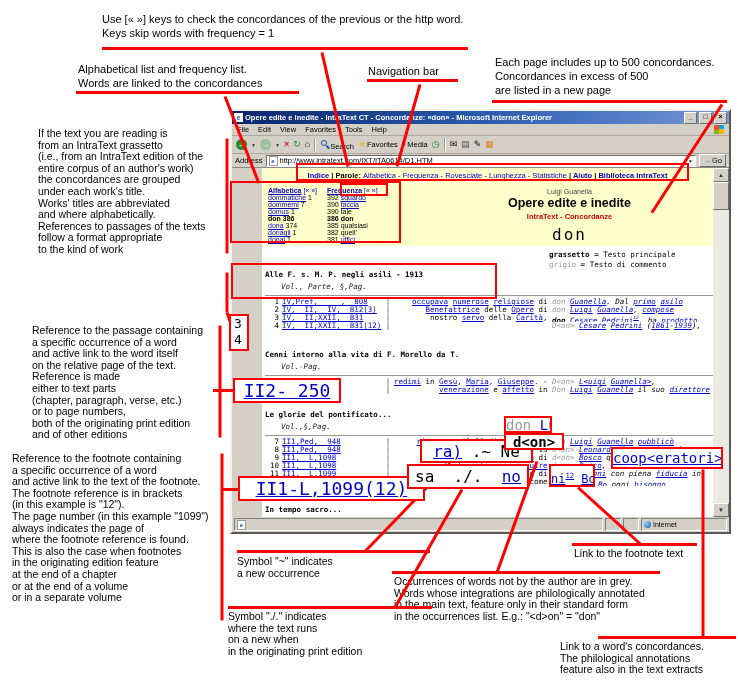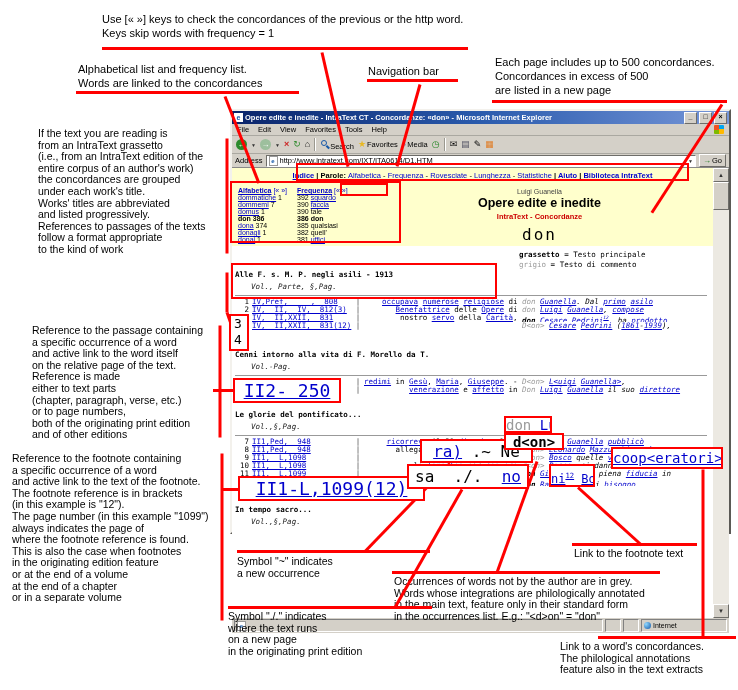--- a/index.html
+++ b/index.html
@@ -46,21 +46,21 @@
   .addressbar{height:13px;display:flex;align-items:center;gap:3px;padding:0 3px;font-size:7.5px;
               border-bottom:1px solid #888;}
   .addr-input{flex:1;height:10px;background:#fff;border:1px solid;border-color:#6e6d69 #fff #fff #6e6d69;
               display:flex;align-items:center;gap:2px;padding:0 2px;overflow:hidden;white-space:nowrap;}
   .addr-ico{width:7px;height:8px;background:#fff;border:1px solid #999;color:#1558a8;font-size:6px;
             line-height:8px;text-align:center;font-weight:bold;flex:0 0 auto;}
   .addr-dd{margin-left:auto;font-size:5px;color:#333;}
   .go-btn{display:flex;align-items:center;gap:1px;padding:0 3px;height:11px;
           border:1px solid;border-color:#fff #6e6d69 #6e6d69 #fff;background:#d4d0c8;}
   .go-arrow{color:#1a7a1a;font-weight:bold;font-size:8px;}
-  .content{display:flex;height:450px;background:#fff;}
+  .content{display:flex;height:349px;background:#fff;margin-left:30px;}
   .main{position:relative;flex:1;overflow:hidden;background:#fff;
         font-family:"DejaVu Sans Mono",monospace;font-size:7.5px;}
   .yellow{position:absolute;left:0;top:0;right:0;height:78px;background:#ffffcc;}
   .navrow{position:absolute;left:0;top:3px;width:100%;text-align:center;font-size:7.5px;
           font-family:"Liberation Sans",sans-serif;white-space:nowrap;}
   .navrow .w-l{font-weight:normal;} .navrow .nb{font-weight:bold;color:#000;}
   .navrow .nlb{font-weight:bold;color:#0000cc;text-decoration:underline;}
   .wordlist{position:absolute;left:6px;top:19px;display:flex;gap:10px;
             font-family:"Liberation Sans",sans-serif;font-size:7px;line-height:7px;white-space:nowrap;}
   .wl-h{color:#0000cc;text-decoration:underline;font-weight:bold;}
@@ -122,21 +122,21 @@
       <div>are listed in a new page</div>
     </div>
   <div class="ann" style="left:38px;top:128px">
       <div>If the text you are reading is</div>
       <div>from an IntraText grassetto</div>
       <div>(i.e., from an IntraText edition of the</div>
       <div>entire corpus of an author's work)</div>
       <div>the concordances are grouped</div>
       <div>under each work's title.</div>
       <div>Works' titles are abbreviated</div>
-      <div>and listed progressively.</div>
+      <div>and where alphabetically.</div>
       <div>References to passages of the texts</div>
       <div>follow a format appropriate</div>
       <div>to the kind of work</div>
     </div>
   <div class="ann" style="left:32px;top:325px">
       <div>Reference to the passage containing</div>
       <div>a specific occurrence of a word</div>
       <div>and active link to the word itself</div>
       <div>on the relative page of the text.</div>
       <div>Reference is made</div>
@@ -150,32 +150,32 @@
       <div>Reference to the footnote containing</div>
       <div>a specific occurrence of a word</div>
       <div>and active link to the text of the footnote.</div>
       <div>The footnote reference is in brackets</div>
       <div>(in this example is "12").</div>
       <div>The page number (in this example "1099")</div>
       <div>always indicates the page of</div>
       <div>where the footnote reference is found.</div>
       <div>This is also the case when footnotes</div>
       <div>in the originating edition feature</div>
+      <div>at the end of a chapter</div>
       <div>or at the end of a volume</div>
-      <div>at the end of a chapter</div>
       <div>or in a separate volume</div>
     </div>
   <div class="ann" style="left:237px;top:556px">
       <div>Symbol "~" indicates</div>
       <div>a new occurrence</div>
     </div>
   <div class="ann" style="left:228px;top:611px">
       <div>Symbol "./." indicates</div>
       <div>where the text runs</div>
-      <div>on a new page</div>
+      <div>on a new when</div>
       <div>in the originating print edition</div>
     </div>
   <div class="ann" style="left:574px;top:548px">
       <div>Link to the footnote text</div>
     </div>
   <div class="ann" style="left:394px;top:576px">
       <div>Occurrences of words not by the author are in grey.</div>
       <div>Words whose integrations are philologically annotated</div>
       <div>in the main text, feature only in their standard form</div>
       <div>in the occurrences list. E.g.: "&lt;d&gt;on" = "don"</div>

